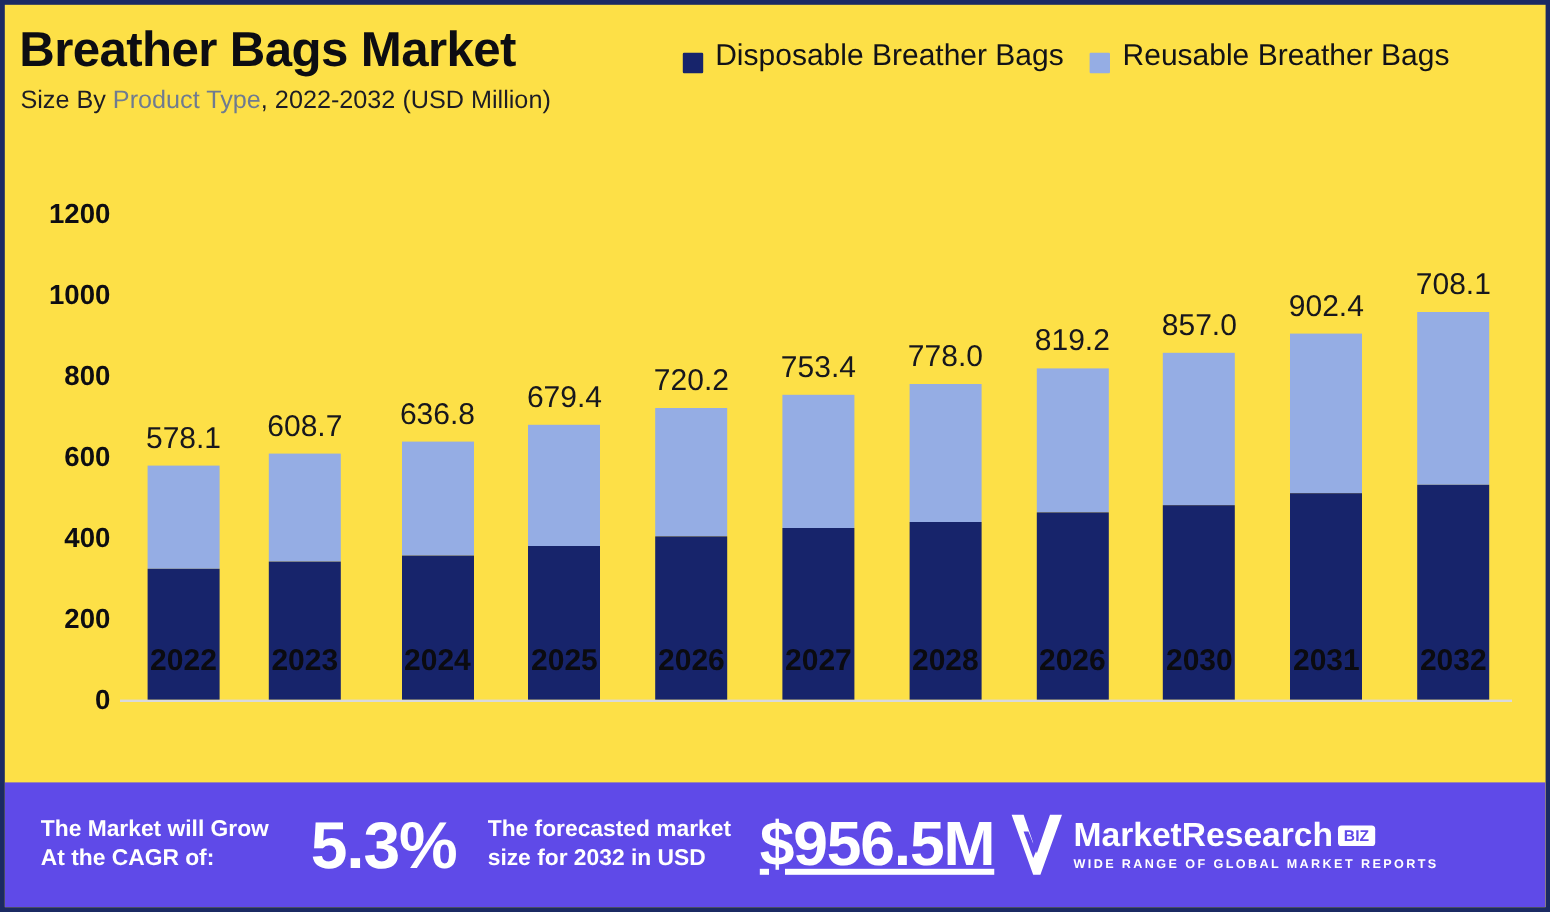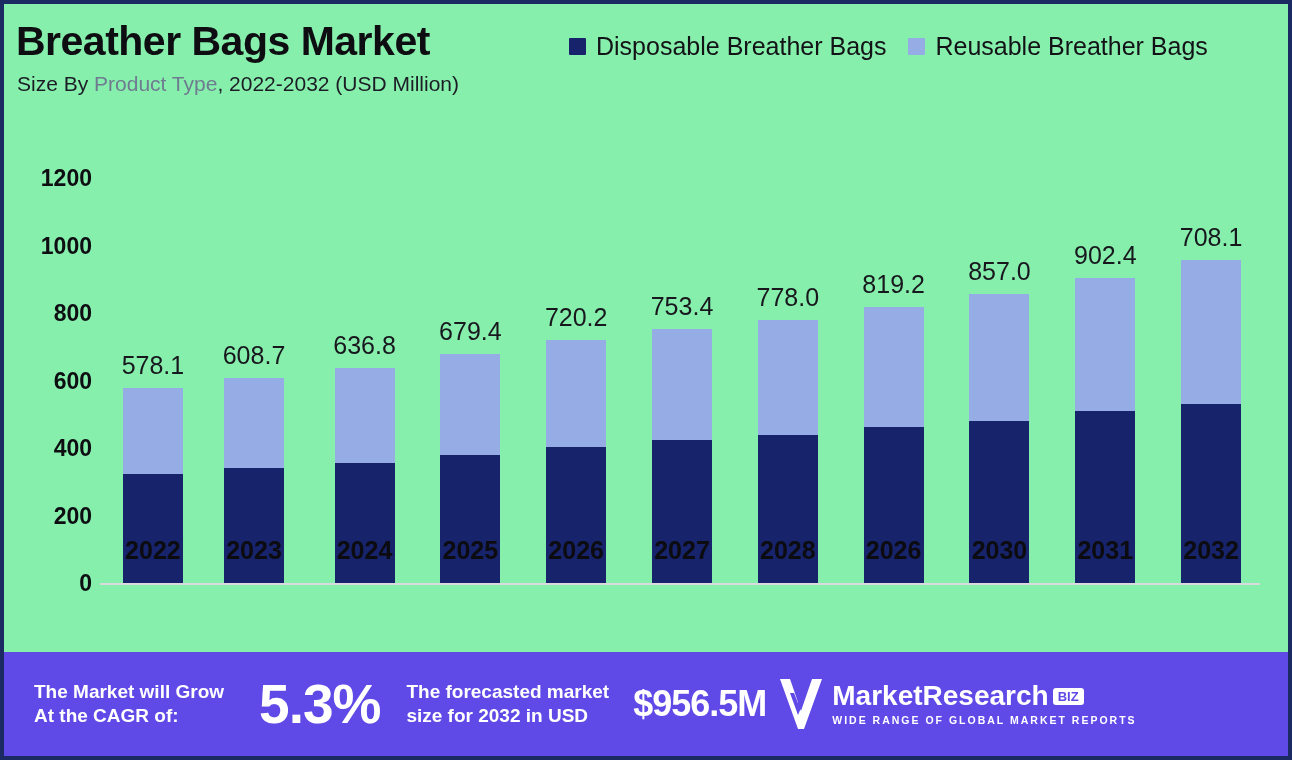--- a/index.html
+++ b/index.html
@@ -7,21 +7,21 @@
     width:1292px;height:760px;
     background:#ffffff;
     font-family:"Liberation Sans", sans-serif;
     overflow:hidden;
   }
   #frame{
     position:relative;
     width:1292px;height:760px;
     box-sizing:border-box;
     border:4px solid #1b2a63;
-    background:#86efac;
+    background:#fde047;
     overflow:hidden;
   }
 
   
   #header{
     position:absolute;left:0;top:0;width:1284px;height:110px;
   }
   #title{
     position:absolute;left:12px;top:14px;
     font-size:41px;font-weight:bold;color:#0d0d12;
@@ -32,21 +32,21 @@
     font-size:21px;color:#1c1c25;white-space:nowrap;
   }
   #subtitle .accent{color:#6f7b90;}
 
   
   #legend{
     position:absolute;left:565px;top:28px;
     display:flex;align-items:center;gap:22px;
     white-space:nowrap;
   }
-  .legend-item{display:flex;align-items:center;gap:10px;}
+  .legend-item{display:flex;align-items:flex-end;gap:10px;}
   .legend-swatch{width:17px;height:17px;display:inline-block;border-radius:1px;}
   .legend-label{font-size:25px;color:#121217;}
 
   
   #plot{
     position:absolute;left:0;top:110px;width:1284px;height:540px;
   }
   .ytick{
     position:absolute;right:0;
     font-size:23px;font-weight:bold;color:#0d0d12;
@@ -94,22 +94,23 @@
     color:#ffffff;font-size:55px;font-weight:bold;letter-spacing:-1px;
     white-space:nowrap;
   }
   #forecast-text{
     margin-left:26px;
     color:#ffffff;font-size:19px;font-weight:bold;line-height:1.25;
     white-space:nowrap;
   }
   #forecast-value{
     margin-left:24px;
-    color:#ffffff;font-size:36px;font-weight:bold;letter-spacing:-1px;
-    white-space:nowrap;
+    color:#ffffff;font-size:52px;font-weight:bold;letter-spacing:-1px;
+    white-space:nowrap;
+    text-decoration:underline;
   }
   #logo{
     margin-left:12px;display:flex;align-items:center;gap:8px;
   }
   #logo-mark{width:46px;height:54px;flex:none;}
   #logo-text{display:flex;flex-direction:column;line-height:1;}
   #logo-name{
     display:flex;align-items:center;gap:4px;
     font-size:28px;font-weight:bold;color:#ffffff;white-space:nowrap;
   }

